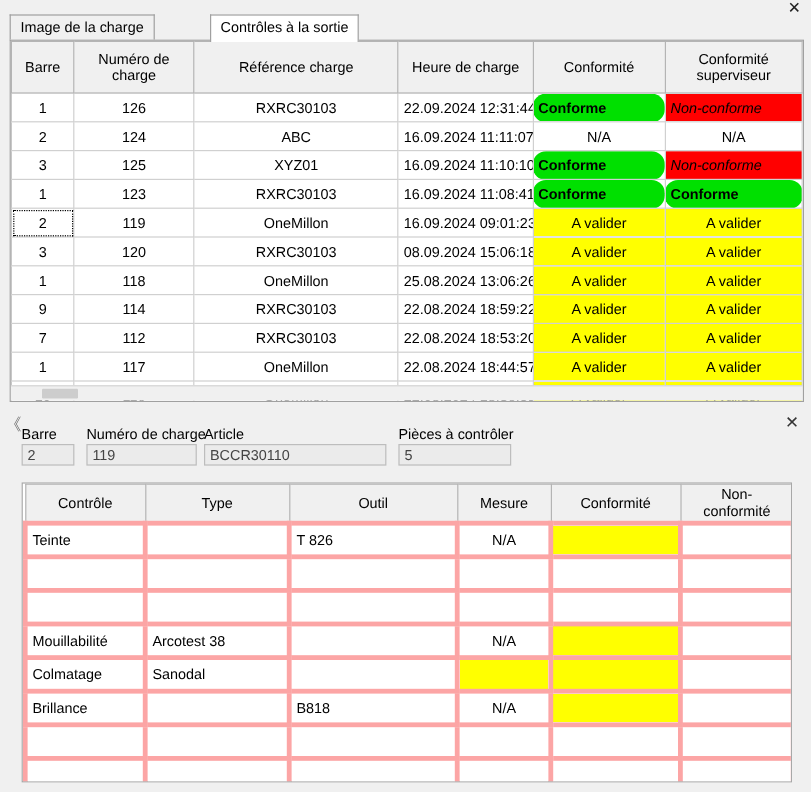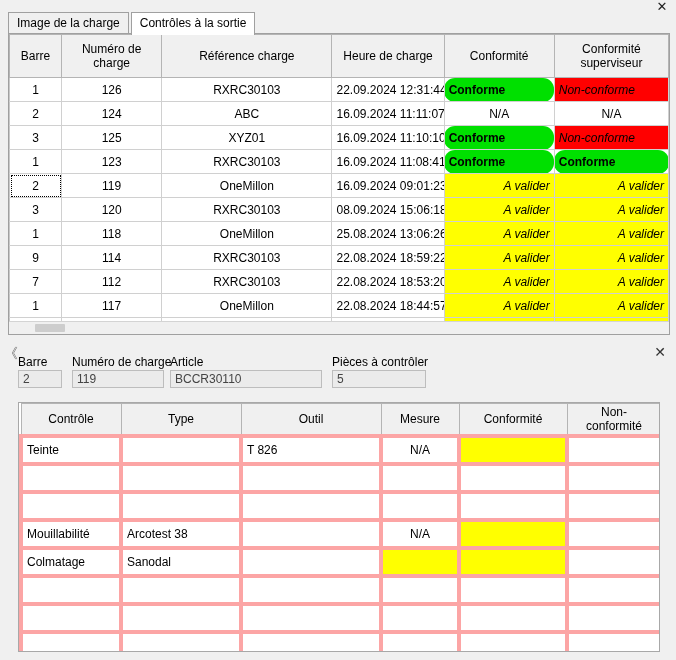--- a/index.html
+++ b/index.html
@@ -33,20 +33,21 @@
   }
 
   
   .tabbar {
     position: absolute;
     left: 8px;
     top: 12px;
     height: 22px;
     display: flex;
     align-items: center;
+    gap: 44px;
   }
   .tab {
     border: 1px solid #a0a0a0;
     border-bottom: none;
     background: #f0f0f0;
     padding: 3px 8px 4px 8px;
     font-size: 12px;
     line-height: 14px;
     margin-right: 2px;
     color: #000;
@@ -104,22 +105,21 @@
     font-weight: bold;
     border-radius: 11px;
   }
   .st-nonconforme {
     background: #ff0000 !important;
     color: #000;
     font-style: italic;
   }
   .st-avalider {
     background: #ffff00 !important;
-    text-align: right;
-    font-style: italic;
+    text-align: center;
   }
   .st-na {
     background: #ffffff !important;
     text-align: center;
   }
   tr.selected td.sel-cell {
     outline: 1px dotted #000;
     outline-offset: -2px;
   }
   
@@ -465,20 +465,28 @@
           </tr>
           <tr>
             <td>Colmatage</td>
             <td>Sanodal</td>
             <td></td>
             <td class="t-center cell-yellow"></td>
             <td class="cell-yellow"></td>
             <td></td>
           </tr>
           <tr>
+            <td>Brillance</td>
+            <td></td>
+            <td>B818</td>
+            <td class="t-center">N/A</td>
+            <td class="cell-yellow"></td>
+            <td></td>
+          </tr>
+          <tr>
             <td></td>
             <td></td>
             <td></td>
             <td class="t-center"></td>
             <td></td>
             <td></td>
           </tr>
           <tr>
             <td></td>
             <td></td>

